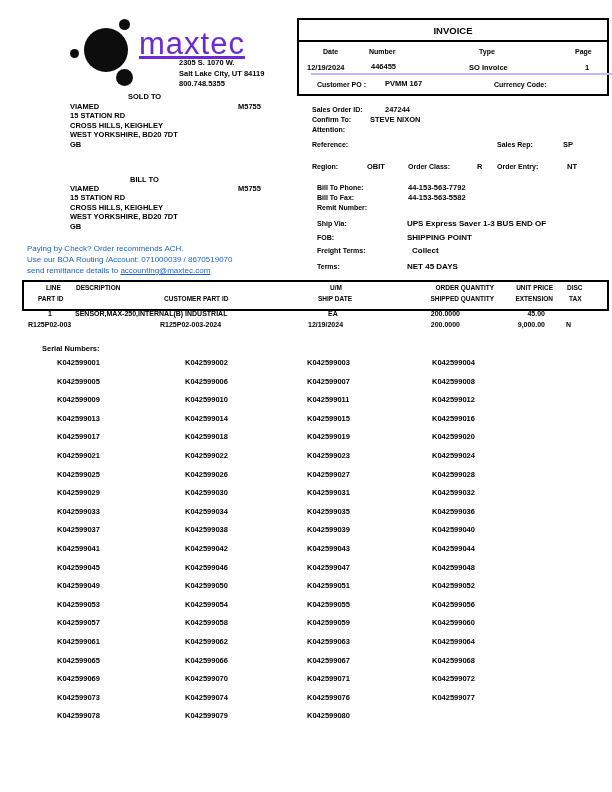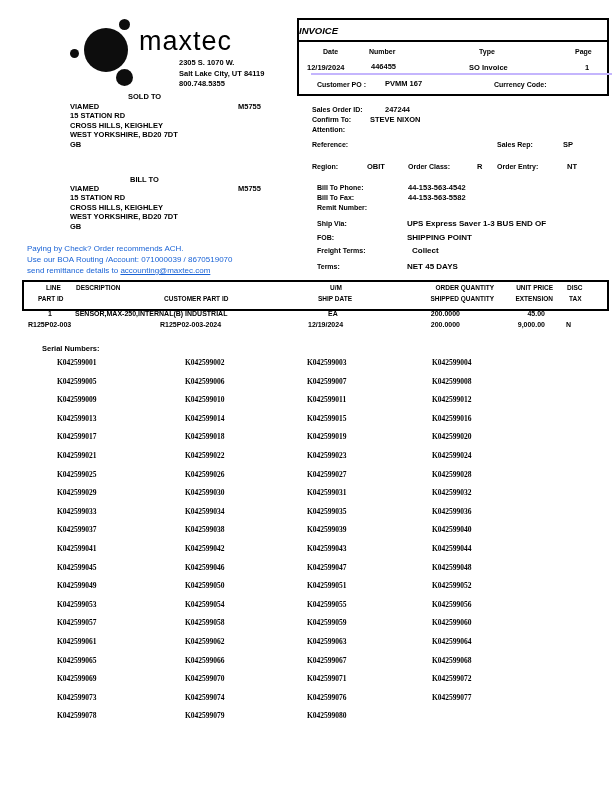--- a/index.html
+++ b/index.html
@@ -9,25 +9,25 @@
     overflow:hidden;
   }
   .abs { position:absolute; }
   .b { font-weight:bold; }
   .fs65 { font-size:6.5px; }
   .fs7  { font-size:7px; }
   .fs75 { font-size:7.5px; }
   .fs8  { font-size:8px; }
   .fs9  { font-size:9.5px; }
   .rt { text-align:right; }
-  .ctr { text-align:left;font-style:italic; }
+  .ctr { text-align:center; }
 
   
   .dot { position:absolute; background:#0d0d0d; border-radius:50%; }
-  .logotype { font-size:27px; letter-spacing:1px; color:#000000; line-height:1; }
+  .logotype { font-size:31px; letter-spacing:1px; color:#6d28d9; line-height:1;text-decoration:underline; }
 
   
   .invbox { left:297px; top:18px; width:308px; height:74px; border:2px solid #000; }
   .invbox .titlerow { position:absolute; left:0; top:0; width:100%; height:20px; border-bottom:2px solid #000; }
   .invbox .porow { position:absolute; left:12px; top:53px; width:100%; height:19px; border-top:2px solid #c4b5fd; }
 
   
   .tblhead { left:22px; top:280px; width:583px; height:27px; border:2px solid #000; }
 
   .addr div { line-height:9.4px; }
@@ -109,21 +109,21 @@
   <div class="abs b fs75 addr" style="left:70px; top:184px;">
     <div>VIAMED</div>
     <div>15 STATION RD</div>
     <div>CROSS HILLS, KEIGHLEY</div>
     <div>WEST YORKSHIRE, BD20 7DT</div>
     <div>GB</div>
   </div>
   <div class="abs b fs75" style="left:238px; top:184px;">M5755</div>
 
   <span class="abs b fs7" style="left:317px; top:184px;">Bill To Phone:</span>
-  <span class="abs b fs75" style="left:408px; top:183px;">44-153-563-4542</span>
+  <span class="abs b fs75" style="left:408px; top:183px;">44-153-563-7792</span>
   <span class="abs b fs7" style="left:317px; top:194px;">Bill To Fax:</span>
   <span class="abs b fs75" style="left:408px; top:193px;">44-153-563-5582</span>
   <span class="abs b fs7" style="left:317px; top:204px;">Remit Number:</span>
   <span class="abs b fs7" style="left:317px; top:220px;">Ship Via:</span>
   <span class="abs b fs8" style="left:407px; top:219px;">UPS Express Saver 1-3 BUS END OF</span>
   <span class="abs b fs7" style="left:317px; top:234px;">FOB:</span>
   <span class="abs b fs8" style="left:407px; top:233px;">SHIPPING POINT</span>
   <span class="abs b fs7" style="left:317px; top:247px;">Freight Terms:</span>
   <span class="abs b fs8" style="left:412px; top:246px;">Collect</span>
   <span class="abs b fs7" style="left:317px; top:263px;">Terms:</span>
@@ -161,21 +161,21 @@
     <span class="abs b fs7 rt" style="left:480px; top:310px; width:65px;">45.00</span>
     <span class="abs b fs7" style="left:28px; top:321px;">R125P02-003</span>
     <span class="abs b fs7" style="left:160px; top:321px;">R125P02-003-2024</span>
     <span class="abs b fs7" style="left:308px; top:321px;">12/19/2024</span>
     <span class="abs b fs7 rt" style="left:390px; top:321px; width:70px;">200.0000</span>
     <span class="abs b fs7 rt" style="left:480px; top:321px; width:65px;">9,000.00</span>
     <span class="abs b fs7" style="left:566px; top:321px;">N</span>
   </div>
 
   <div class="abs b fs75" style="left:42px; top:344px;">Serial Numbers:</div>
-  <div class="abs serial-grid" style="left:57px; top:358px; width:465px;font-family:Liberation Serif, serif;">
+  <div class="abs serial-grid" style="left:57px; top:358px; width:465px;">
       <div>K042599001</div>
       <div>K042599002</div>
       <div>K042599003</div>
       <div>K042599004</div>
       <div>K042599005</div>
       <div>K042599006</div>
       <div>K042599007</div>
       <div>K042599008</div>
       <div>K042599009</div>
       <div>K042599010</div>

